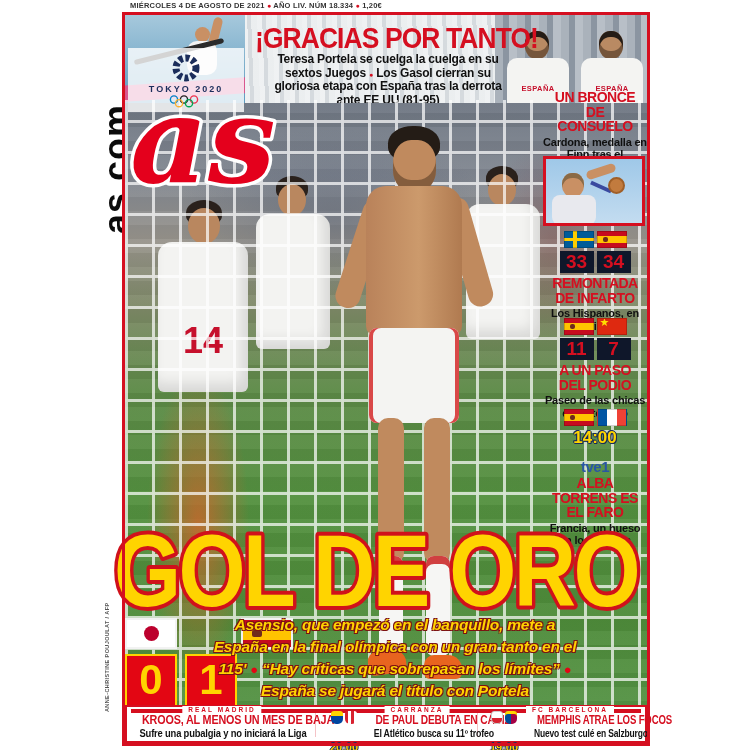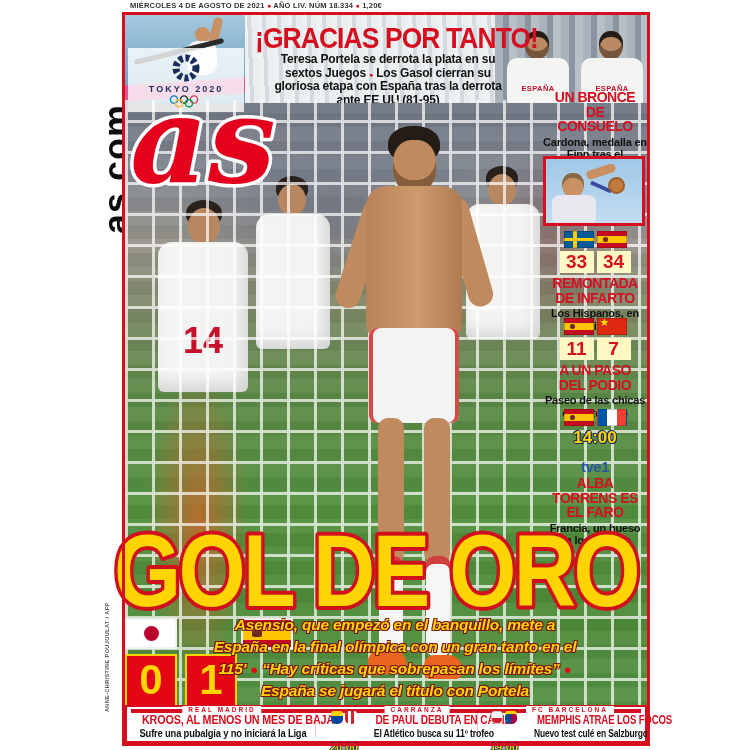--- a/index.html
+++ b/index.html
@@ -96,21 +96,21 @@
   .sb-photo{left:543px;top:156px;width:102px;height:70px;border:3px solid #d50f20;box-sizing:border-box;
             background:linear-gradient(180deg,#9fc8e8,#c3dcf0);z-index:5;overflow:hidden;}
   .card-head{position:absolute;left:16px;top:14px;width:22px;height:24px;background:#c99064;border-radius:46%;
              box-shadow:inset 0 5px 0 #8a6a46;}
   .card-body{position:absolute;left:6px;top:36px;width:44px;height:30px;background:#e8e9ee;border-radius:8px;}
   .card-arm{position:absolute;left:40px;top:8px;width:30px;height:9px;background:#c99064;border-radius:5px;transform:rotate(-18deg);}
   .card-medal{position:absolute;left:62px;top:18px;width:13px;height:13px;background:#c27b3e;border-radius:50%;border:2px solid #a05f28;}
   .card-ribbon{position:absolute;left:44px;top:26px;width:22px;height:4px;background:#3a4aa0;transform:rotate(24deg);}
   .flag-row{display:flex;justify-content:center;gap:3px;}
   .score-row{display:flex;justify-content:center;gap:3px;margin-top:3px;}
-  .score-chip{width:34px;height:22px;background:#fef9c3;color:#d50f20;font-weight:900;font-size:19px;
+  .score-chip{width:34px;height:22px;background:#0f172a;color:#d50f20;font-weight:900;font-size:19px;
               line-height:22px;text-align:center;}
   .sb-time{font-size:17px;font-weight:900;color:#ffd400;margin-top:2px;
      text-shadow:-1px 0 #1b2d5b,1px 0 #1b2d5b,0 -1px #1b2d5b,0 1px #1b2d5b,1px 1px #1b2d5b,-1px -1px #1b2d5b;}
   .sb-tve{font-size:15px;font-weight:900;color:#2a56a4;letter-spacing:-.5px;line-height:1;margin-top:11px;}
 
   
   .flag{width:30px;height:17px;position:relative;display:inline-block;box-sizing:border-box;
         border:1px solid rgba(0,0,0,.18);}
   .flag-japan{background:#fff;}
   .flag-japan::after{content:"";position:absolute;left:50%;top:50%;width:9px;height:9px;margin:-4.5px 0 0 -4.5px;
@@ -239,21 +239,21 @@
       <div class="gh"></div>
       <div class="gj">ESPAÑA</div>
     </div>
     <div class="gas" style="right:2px;">
       <div class="gh"></div>
       <div class="gj">ESPAÑA</div>
     </div>
   </div>
   <div class="banner-headline">¡GRACIAS POR TANTO!</div>
   <div class="banner-sub">
-    <span>Teresa Portela se derrota la plata en su sextos Juegos</span>
+    <span>Teresa Portela se cuelga la cuelga en su sextos Juegos</span>
     <span class="rb">●</span>
     <span>Los Gasol cierran su gloriosa etapa con España tras la derrota ante EE UU (81-95)</span>
   </div>
 </div>
 
 
 <div class="abs tokyo">
   <svg width="30" height="30">
     <circle cx="15" cy="15" r="10" fill="none" stroke="#1b2d5b" stroke-width="7" stroke-dasharray="4 2.6"></circle>
   </svg>

